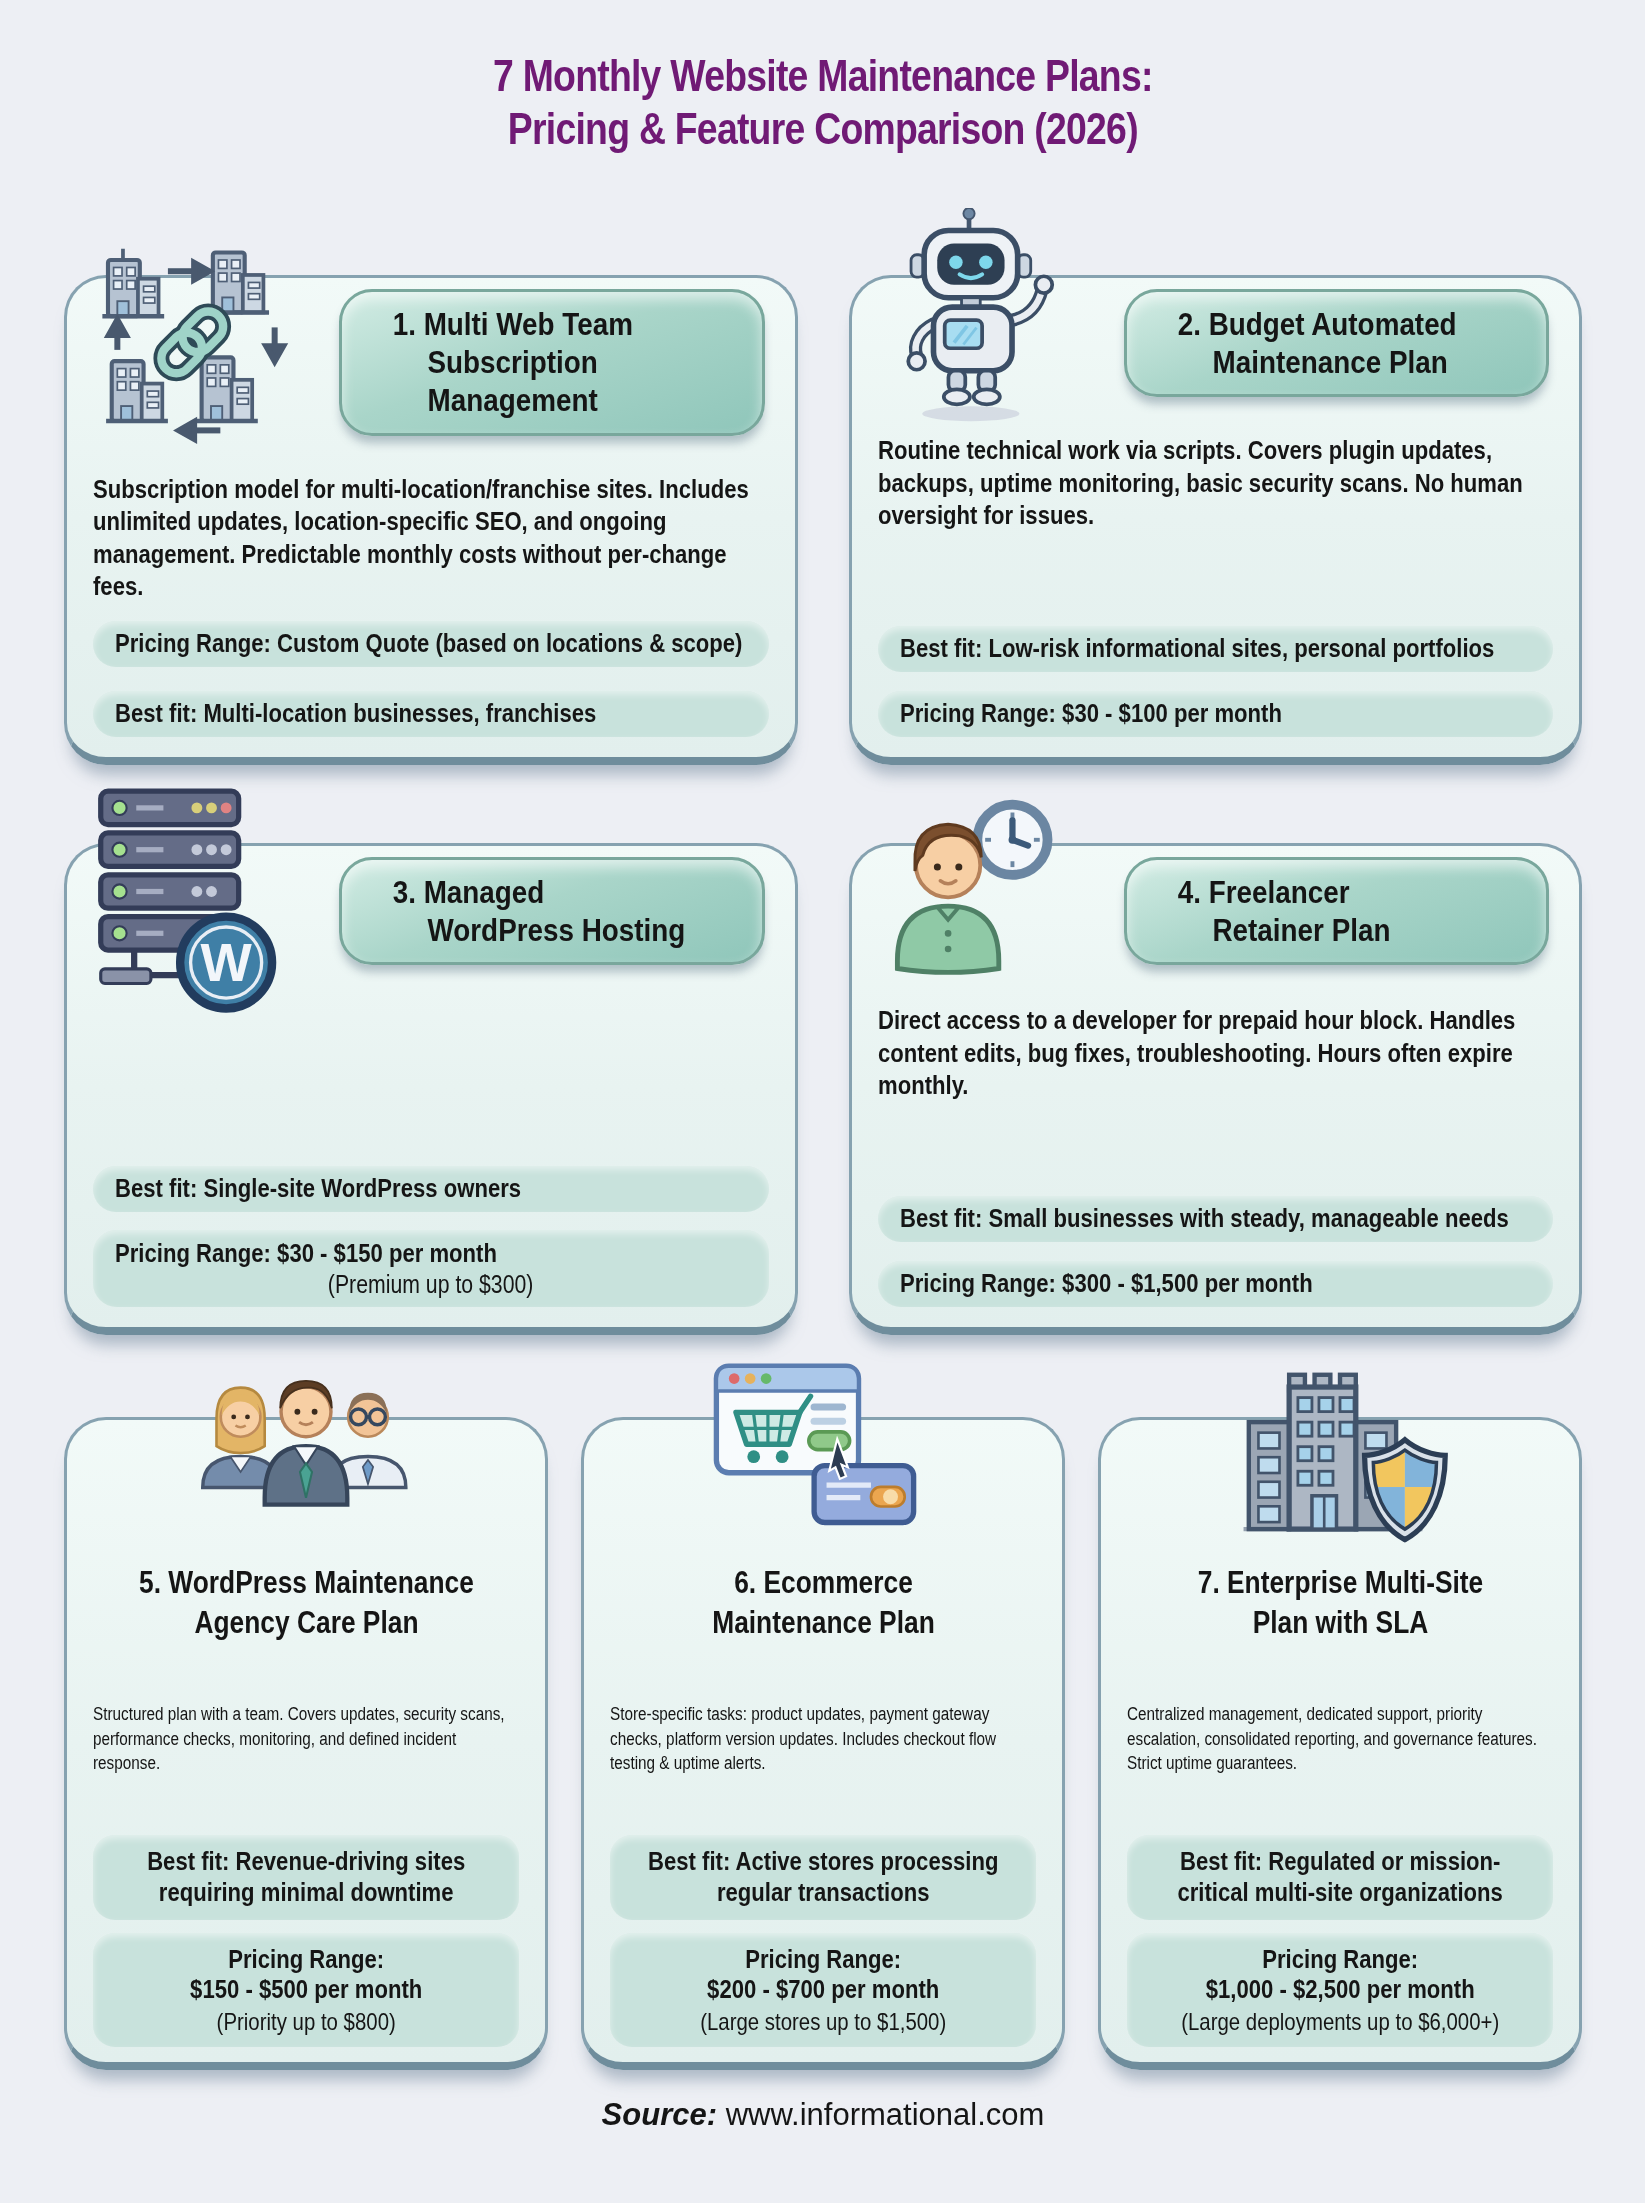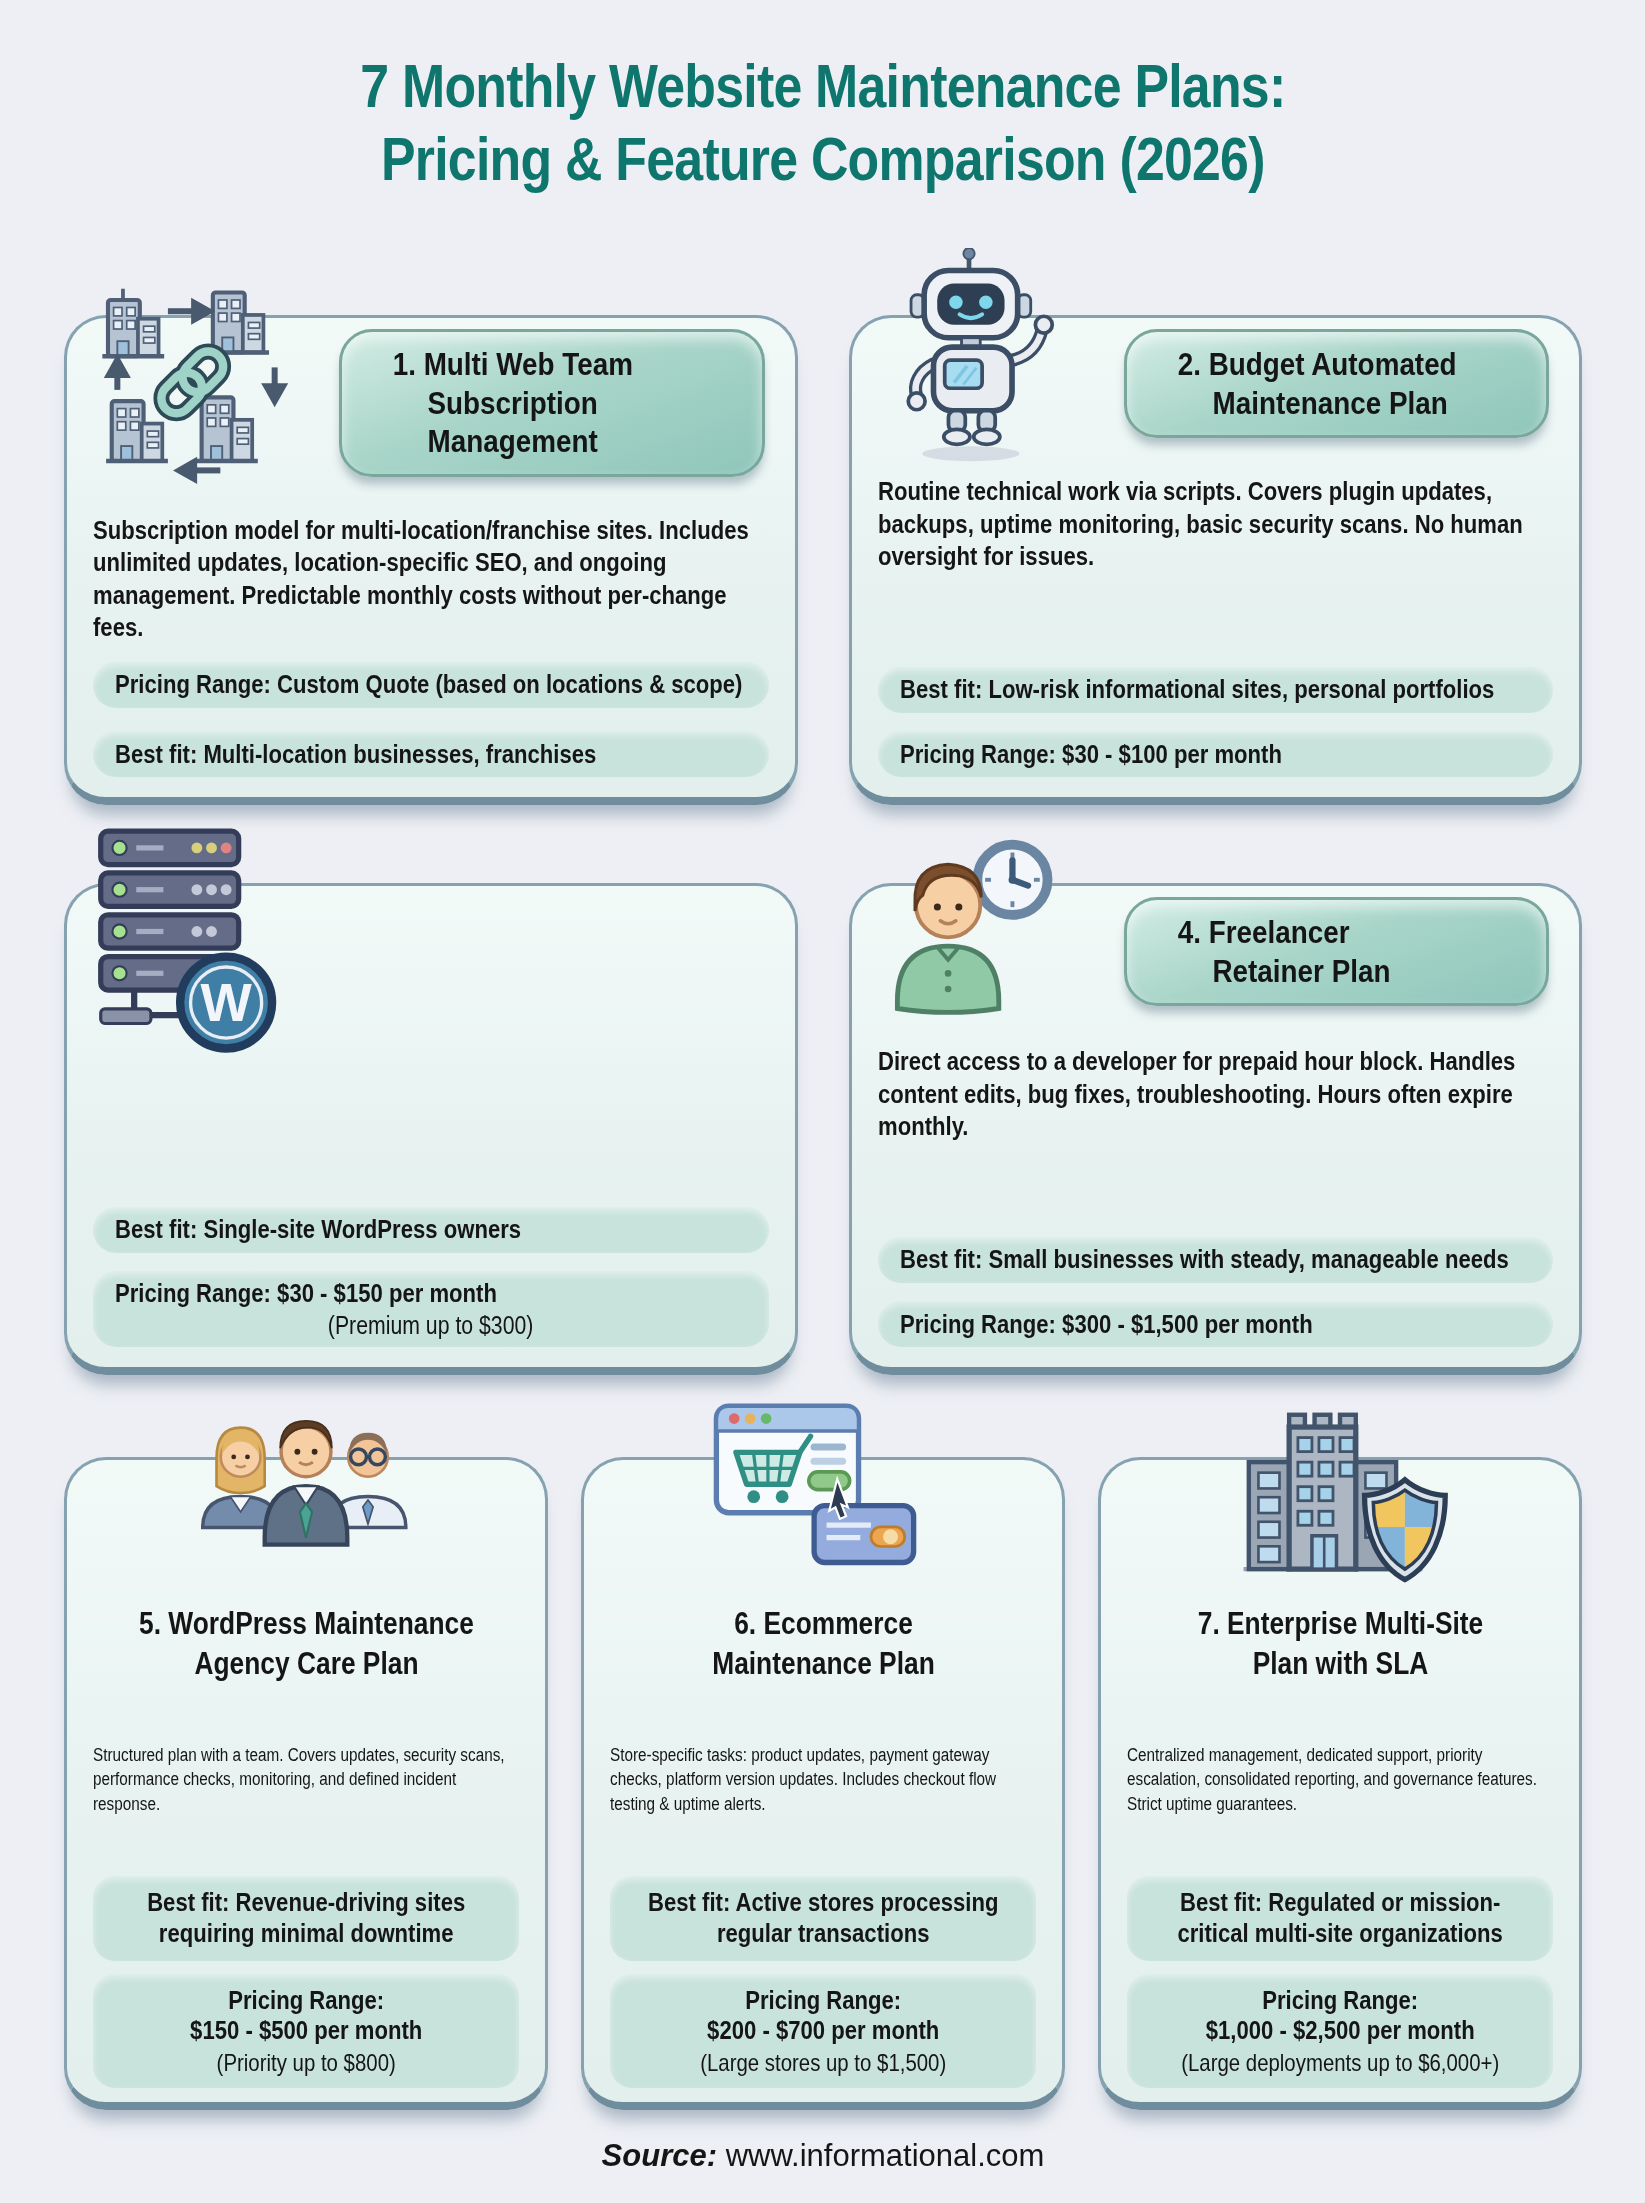--- a/index.html
+++ b/index.html
@@ -7,22 +7,22 @@
   body {
     background:#edeff4;
     font-family:"Liberation Sans", sans-serif;
     color:#151515;
     overflow:hidden;
   }
   
   .dscale { transform:scaleX(.85); transform-origin:0 0; width:117.6%; }
   .cscale { transform:scaleX(.85); transform-origin:50% 50%; width:117.6%; margin-left:-8.8%; }
 
-  .page-title { text-align:center; font-weight:bold; font-size:61px; line-height:1.2;
-                letter-spacing:-0.9px; margin-top:50px; color:#0f766e; }
+  .page-title { text-align:center; font-weight:bold; font-size:44px; line-height:1.2;
+                letter-spacing:-0.9px; margin-top:50px; color:#701a75; }
 
   .rows { padding:0 64px; }
   .grid2 { display:grid; grid-template-columns:1fr 1fr; column-gap:51px; }
   .grid3 { display:grid; grid-template-columns:1fr 1fr 1fr; column-gap:33px; }
   .row1 { margin-top:119px; }
   .row2 { margin-top:78px; }
   .row3 { margin-top:82px; }
 
   .card {
     position:relative;
@@ -268,20 +268,26 @@
             <circle cx="17" cy="70" r="3.4" fill="#a5e18f" stroke="#333c58" stroke-width="1"></circle>
             <line x1="25" y1="70" x2="38" y2="70" stroke="#a6adc2" stroke-width="2.5"></line>
           </g>
           <path d="M24 78 v12 h22" stroke="#333c58" stroke-width="3" fill="none"></path>
           <rect x="8" y="87" width="24" height="7" rx="2" fill="#8a92a8" stroke="#333c58" stroke-width="1.5"></rect>
           <circle cx="68" cy="84" r="22" fill="#3f7fa6" stroke="#223c5e" stroke-width="4"></circle>
           <circle cx="68" cy="84" r="17" fill="none" stroke="#e8eef5" stroke-width="1.6"></circle>
           <text x="68" y="93" text-anchor="middle" font-size="26" font-weight="bold" fill="#f2f6fa">W</text>
         </svg>
       </span>
+      <div class="card-head">
+        <div class="pill-title">
+          <div class="tscale" style="white-space: pre-line;">3. Managed
+WordPress Hosting</div>
+        </div>
+      </div>
       <div class="pill bestfit">
         <div class="dscale">Best fit: Single-site WordPress owners</div>
       </div>
       <div class="pill pricing">
         <div class="dscale">
           <div>Pricing Range: $30 - $150 per month</div>
           <div class="price-note-c">(Premium up to $300)</div>
         </div>
       </div>
     </div>

